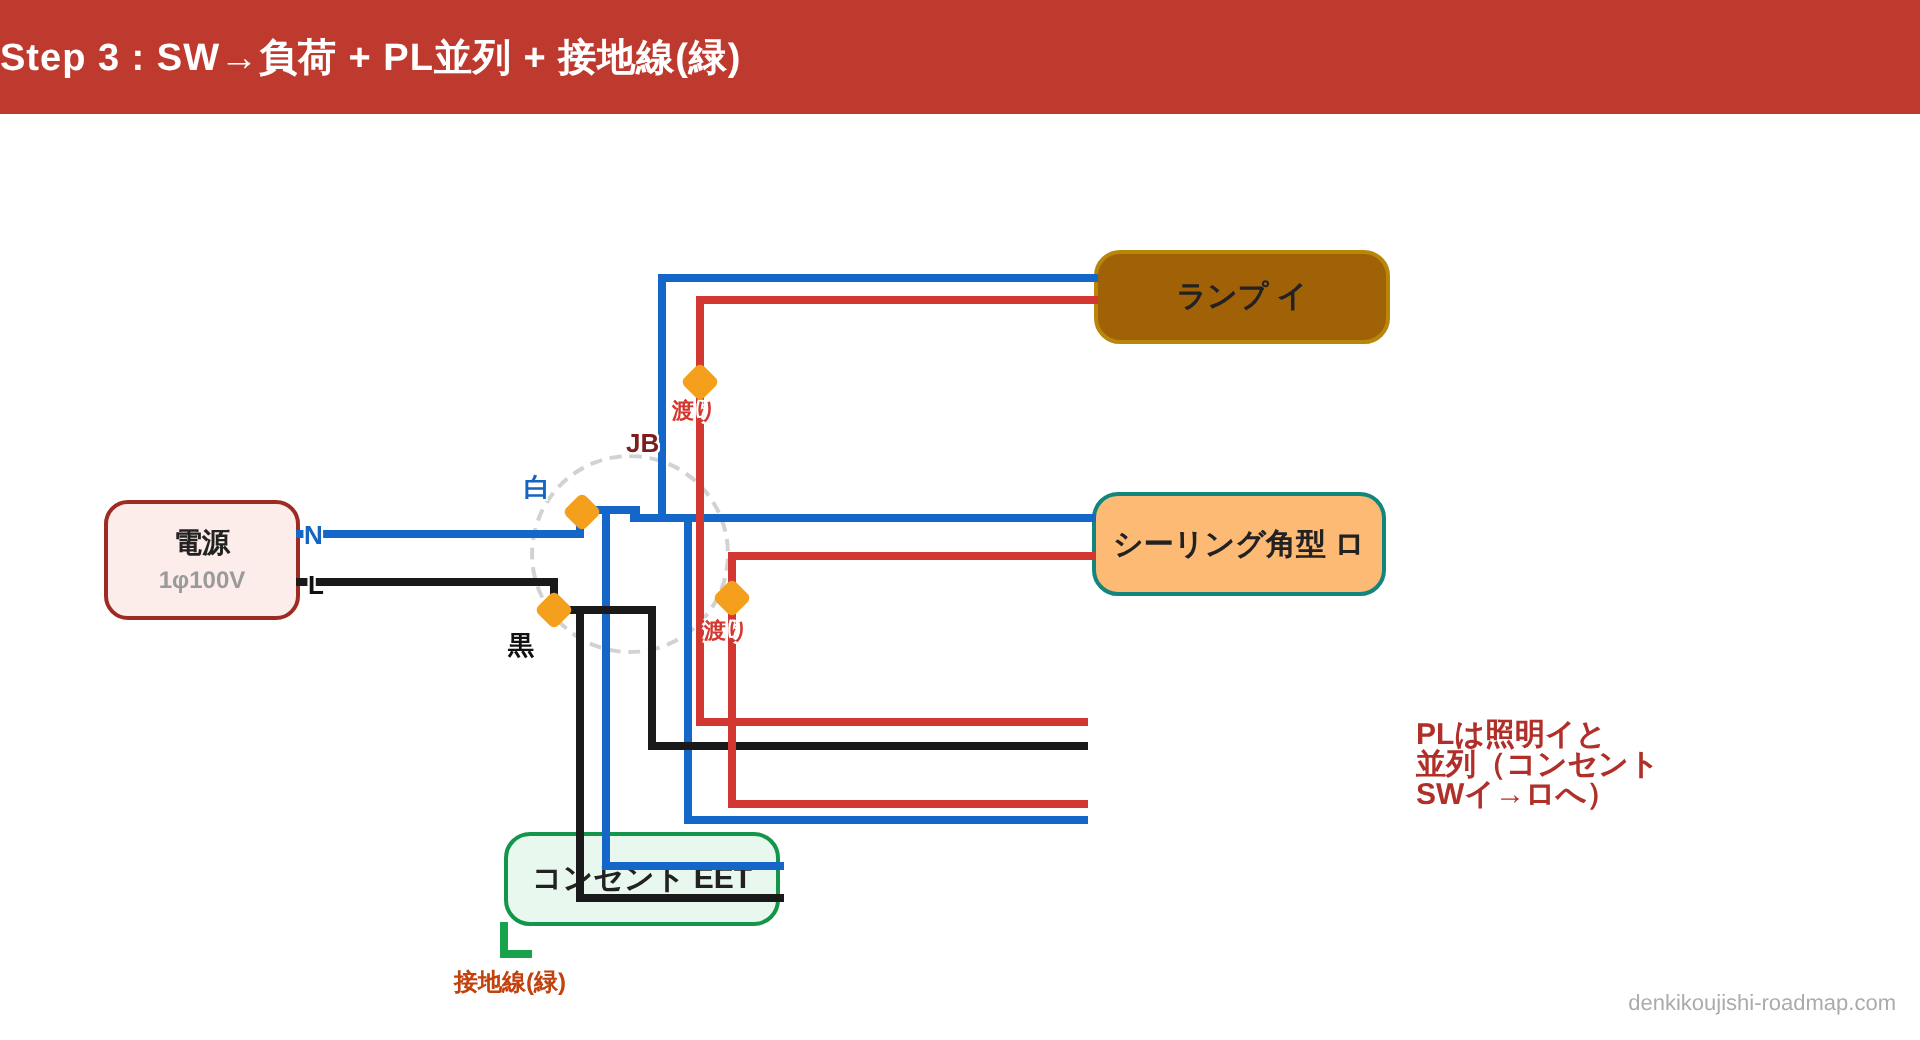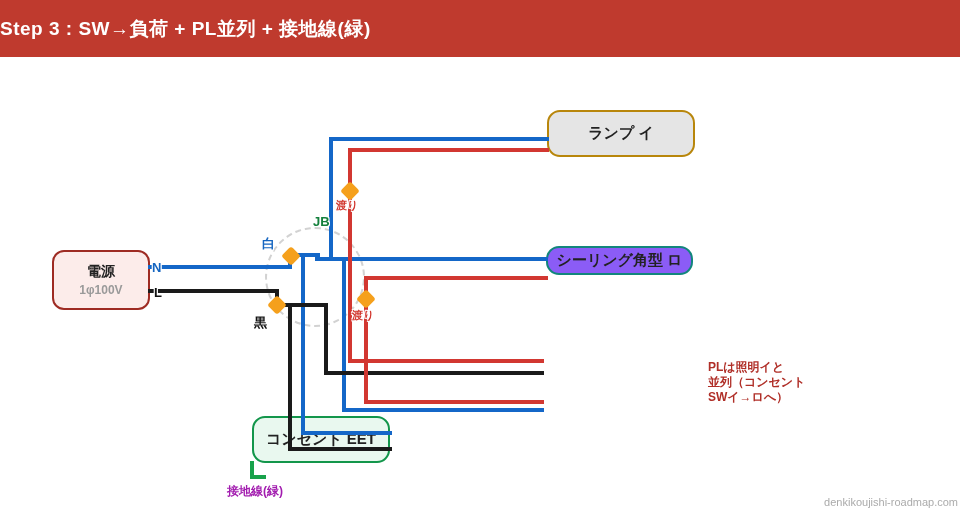--- a/index.html
+++ b/index.html
@@ -10,50 +10,50 @@
           display:flex;flex-direction:column;justify-content:center;gap:3px;}
   .header .title{color:#ffffff;font-size:19px;font-weight:bold;letter-spacing:.5px;}
   .header .subtitle{color:#f2cfc9;font-size:11px;font-weight:bold;}
   
   .node{position:absolute;box-sizing:border-box;border-radius:13px;
         display:flex;flex-direction:column;align-items:center;justify-content:center;z-index:2;}
   .node .lbl{font-weight:bold;font-size:15px;color:#222;}
   .power{left:52px;top:250px;width:98px;height:60px;border:2.5px solid #9e2b23;background:#fcecea;border-radius:12px;}
   .power .lbl{font-size:14px;}
   .power .sub{font-size:12px;font-weight:bold;color:#9a9a9a;margin-top:2px;}
-  .lamp{left:547px;top:110px;width:148px;height:47px;border:2.5px solid #b8860b;background:#e5e5e5;}
-  .ceiling{left:546px;top:246px;width:147px;height:29px;border:2.5px solid #12867c;background:#8b5cf6;}
+  .lamp{left:547px;top:125px;width:148px;height:47px;border:2.5px solid #b8860b;background:#a16207;}
+  .ceiling{left:546px;top:246px;width:147px;height:52px;border:2.5px solid #12867c;background:#fdba74;}
   .sw{left:542px;top:357px;width:158px;height:85px;border:2.5px solid #4b5aa7;background:#edf2fb;border-radius:10px;
       justify-content:flex-start;padding-top:9px;}
   .sw .lbl{font-size:14px;}
   .sw .divider{width:120px;height:1px;background:#c9d2e4;margin:7px 0 6px 0;}
   .sw .sub{font-size:11px;font-weight:bold;color:#98a0b2;margin-top:4px;}
   .outlet{left:252px;top:416px;width:138px;height:47px;border:2.5px solid #13964b;background:#e9f8ef;}
   
   .jb-circle{position:absolute;left:265px;top:227px;width:96px;height:96px;border:2px dashed #d2d2d2;
              border-radius:50%;z-index:1;}
   
   #wires{position:absolute;left:0;top:0;width:960px;height:520px;z-index:3;pointer-events:none;}
   .seg{position:absolute;}
   .connector{position:absolute;width:14px;height:14px;border-radius:3px;transform:rotate(45deg);z-index:4;}
   
   .flabel{position:absolute;font-weight:bold;z-index:5;white-space:nowrap;
           text-shadow:-1px -1px 0 #fff,1px -1px 0 #fff,-1px 1px 0 #fff,1px 1px 0 #fff,0 1px 0 #fff,0 -1px 0 #fff;}
   .lab-n{left:152px;top:260px;font-size:13px;color:#1565c0;}
   .lab-l{left:154px;top:285px;font-size:13px;color:#111111;}
   .lab-white{left:262px;top:235px;font-size:13px;color:#1565c0;}
   .lab-black{left:254px;top:314px;font-size:13px;color:#111111;}
-  .lab-jb{left:313px;top:214px;font-size:13px;color:#15803d;}
+  .lab-jb{left:313px;top:214px;font-size:13px;color:#7f1d1d;}
   .lab-w1{left:336px;top:198px;font-size:11px;color:#d2382f;}
   .lab-w2{left:352px;top:308px;font-size:11px;color:#d2382f;}
-  .lab-ground{left:227px;top:483px;font-size:12px;color:#a21caf;text-align:right;}
-  .ann{position:absolute;left:708px;width:130px;font-size:12px;font-weight:bold;line-height:15px;z-index:5;}
+  .lab-ground{left:227px;top:483px;font-size:12px;color:#c2410c;text-align:right;}
+  .ann{position:absolute;left:708px;width:130px;font-size:15px;font-weight:bold;line-height:15px;z-index:5;}
   .ann-red{top:360px;color:#b02f28;}
   .ann-gray{top:379px;color:#5a5a5a;}
-  .watermark{position:absolute;right:2px;top:496px;font-size:11px;color:#ababab;z-index:5;}
+  .watermark{position:absolute;right:12px;top:496px;font-size:11px;color:#ababab;z-index:5;}
 </style>
 </head>
 <body>
 
 <div class="stage">
 
   <div class="header">
     <div class="title">Step 3 : SW→負荷 + PL並列 + 接地線(緑)</div>
   </div>
 

